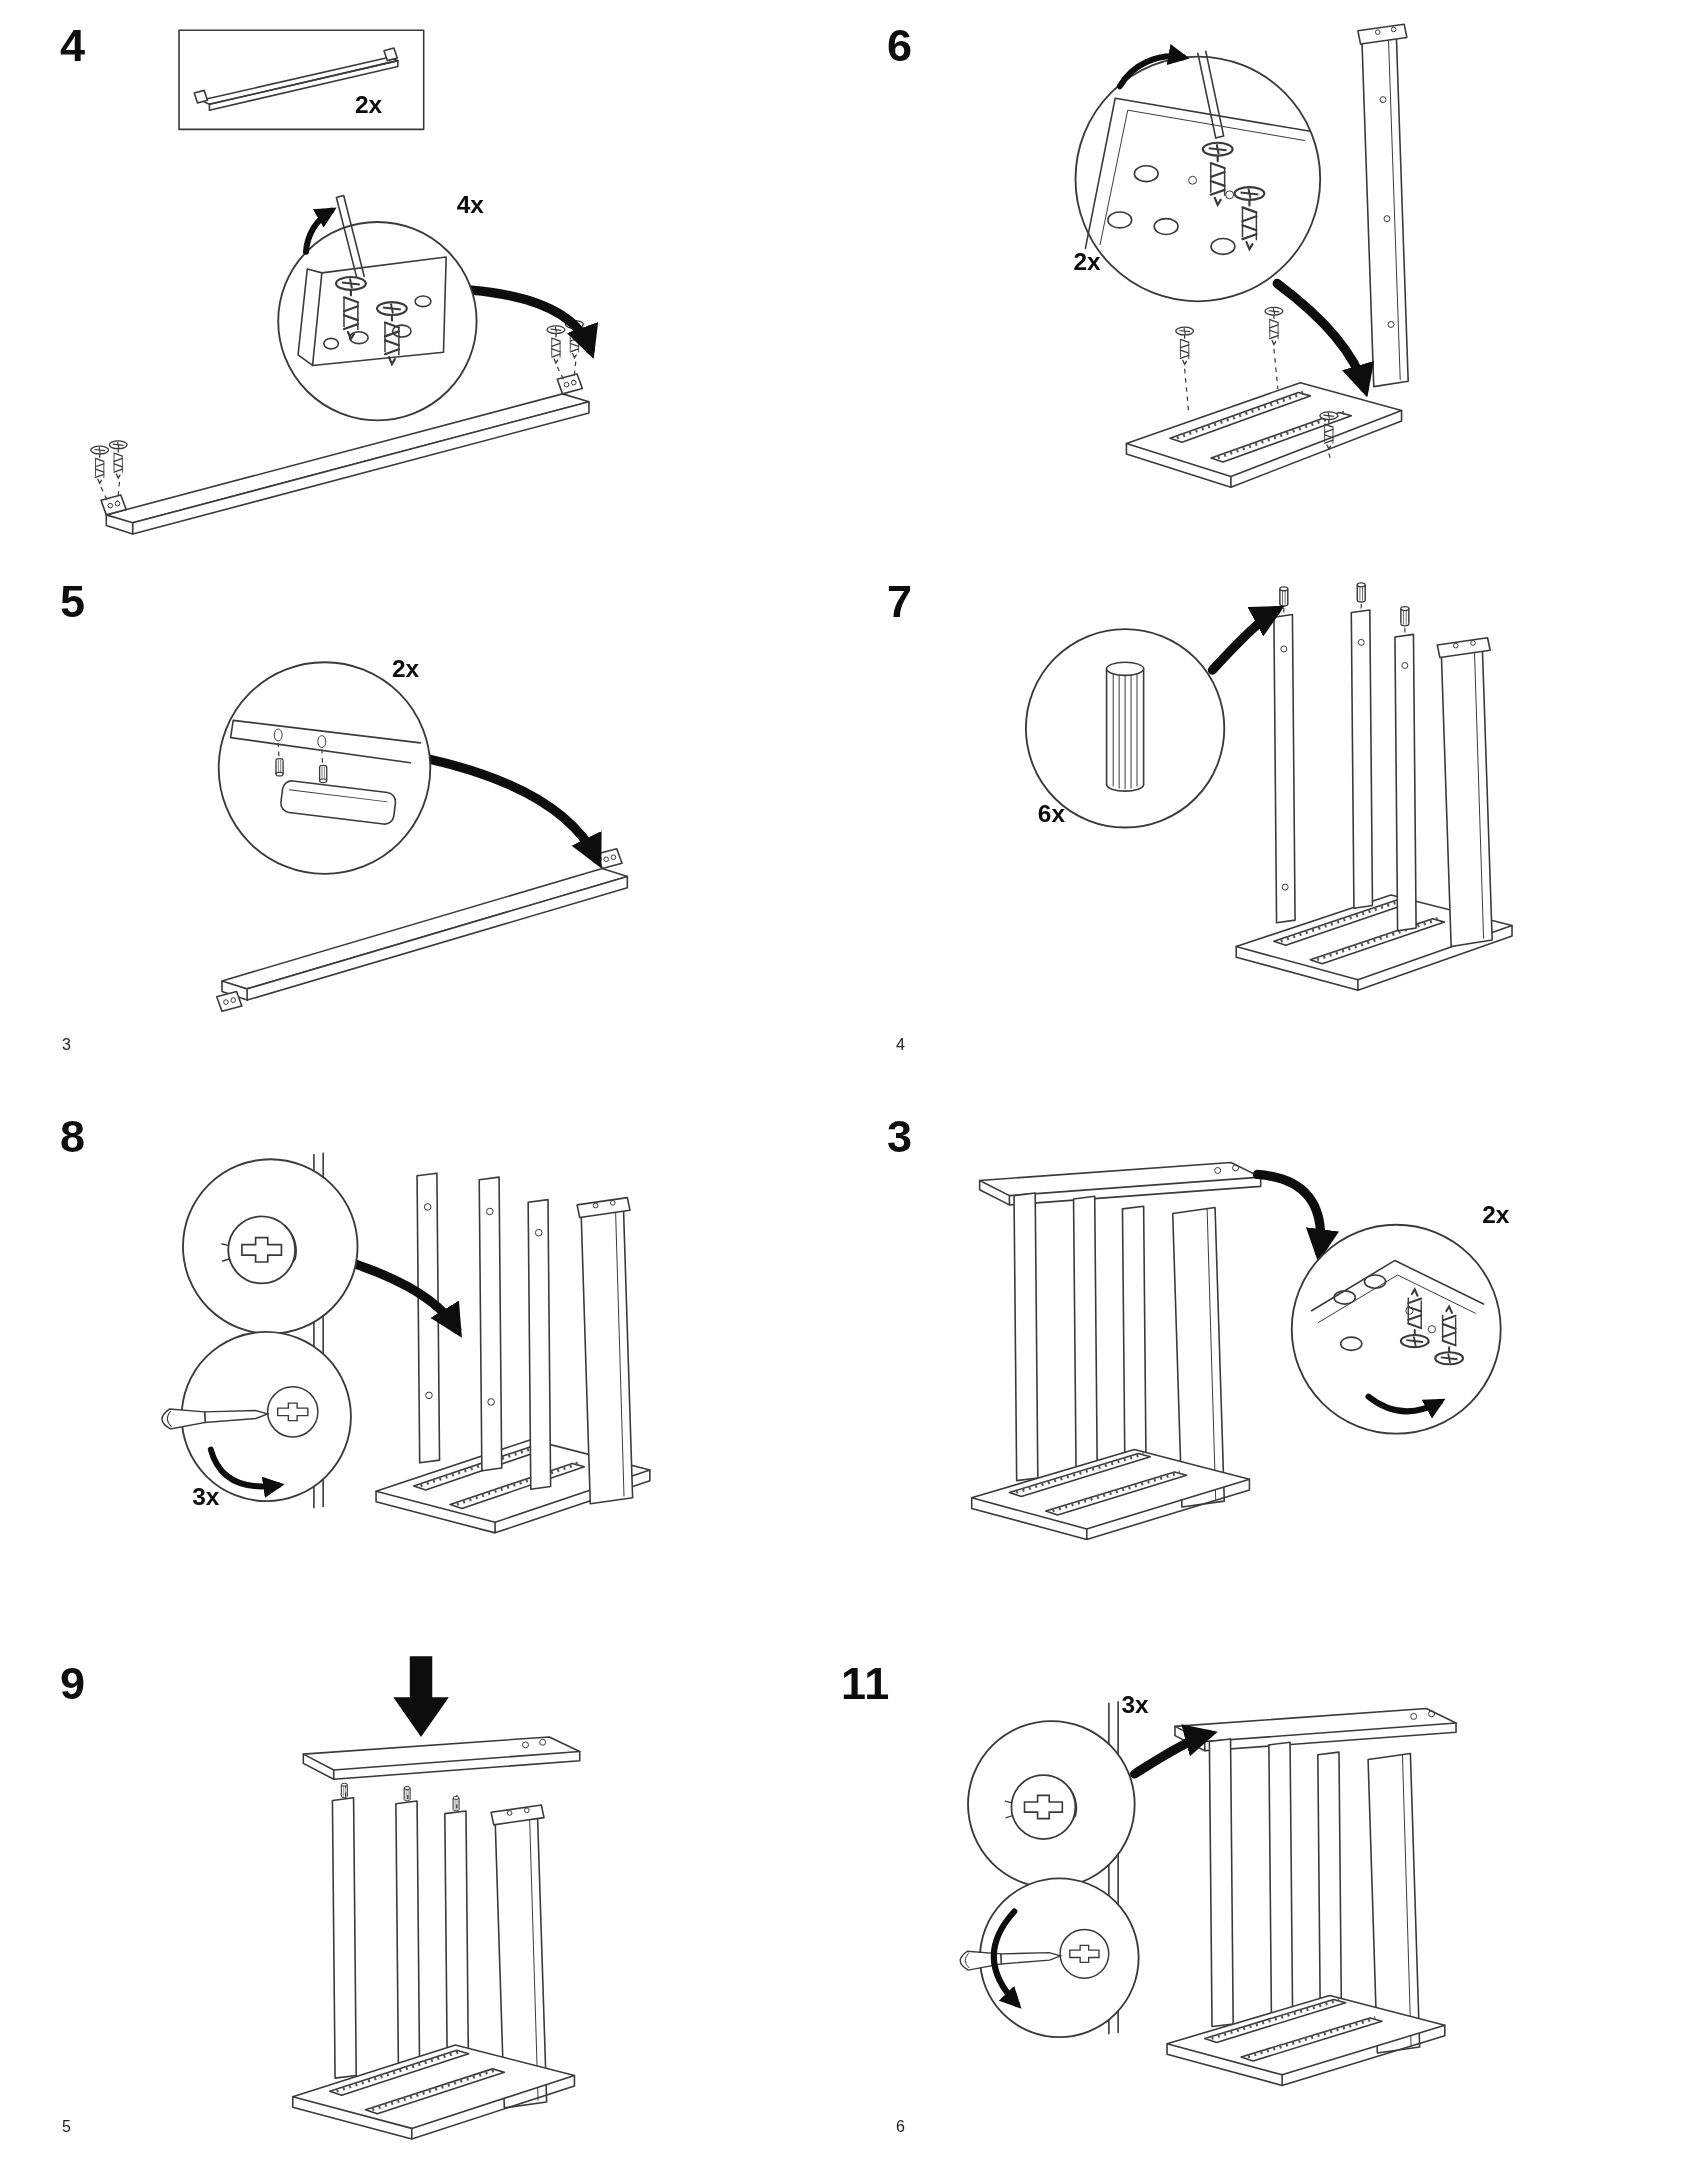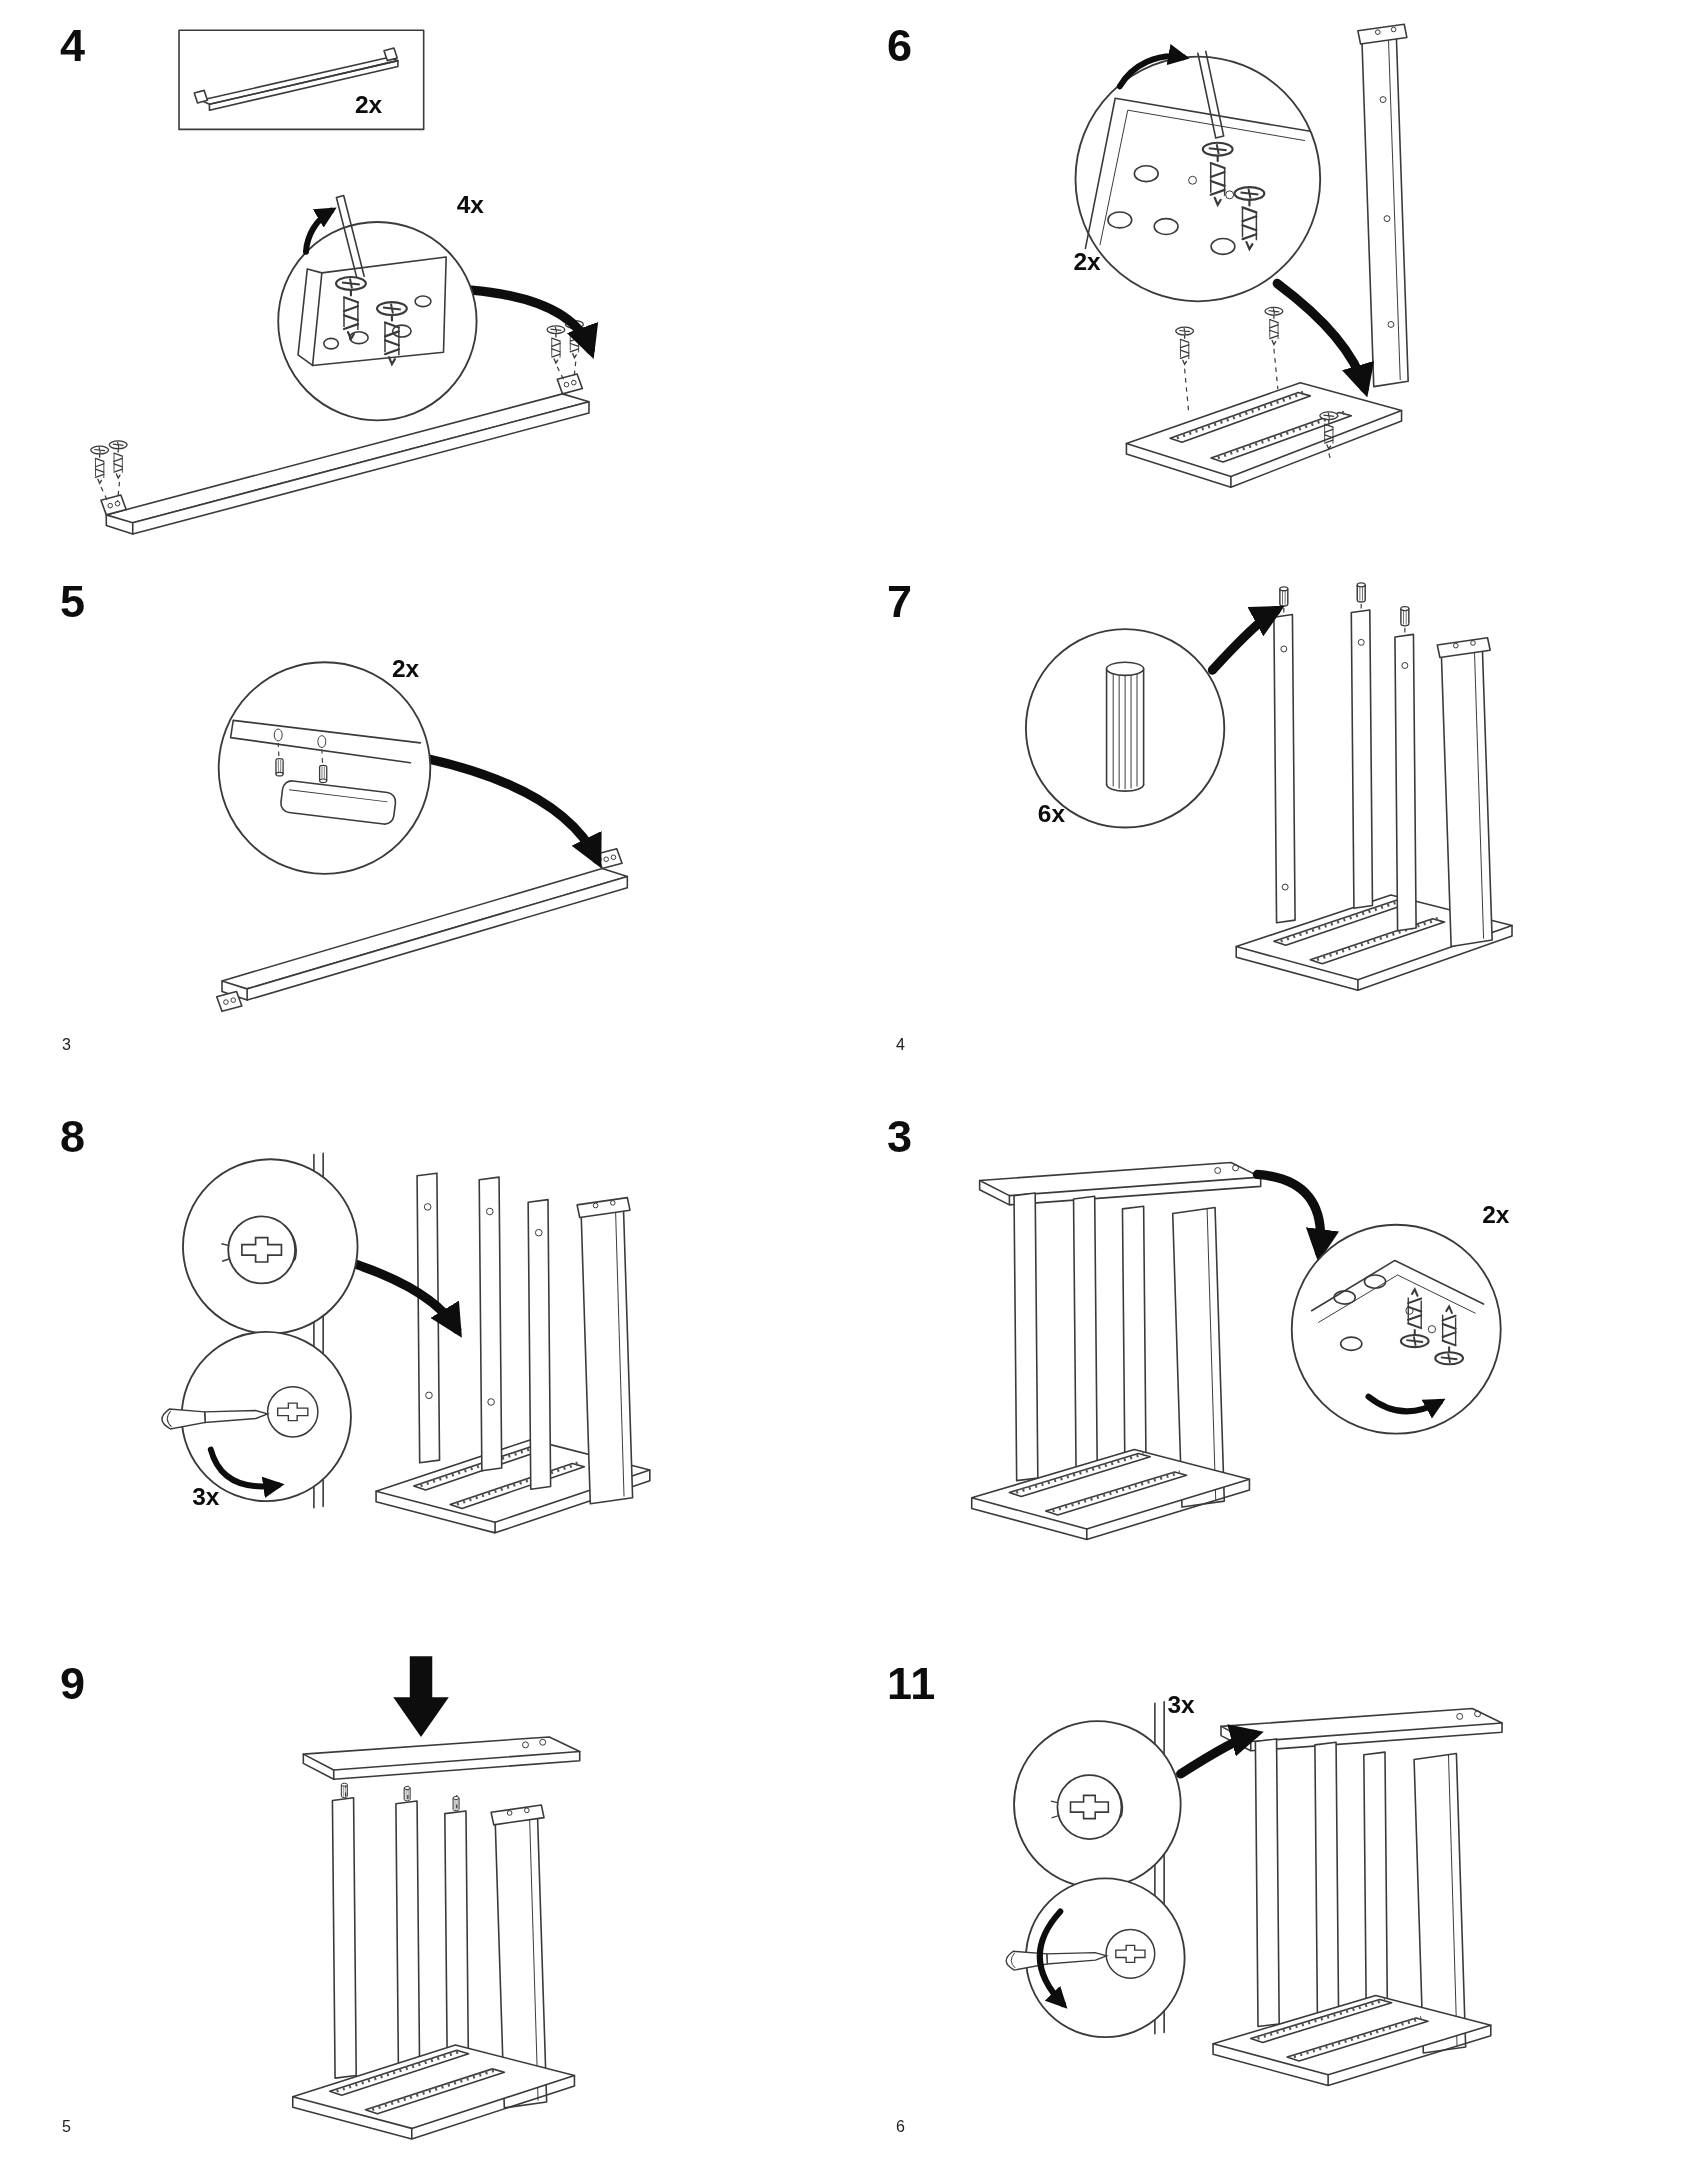--- a/index.html
+++ b/index.html
@@ -403,21 +403,21 @@
         <path class="teeth" d="M418,671 L608,610"></path>
       </g>
       <g>
         <path class="lnf" d="M462,700 L654,638 L672,643 L480,706 Z"></path>
         <path class="teeth" d="M472,699 L662,638"></path>
       </g>
     </g>
   </svg>
 </section>
 
-<section class="step" style="left:887px;top:1647px;width:668px;height:529px">
+<section class="step" style="left:841px;top:1647px;width:668px;height:529px">
   <div class="num" style="top:10.6px">11</div>
   <svg class="art" width="668" height="529" viewBox="0 0 1010 800">
     <path class="ln" d="M405,85 L405,585 M419,83 L419,583"></path>
     <g>
       <path class="lnf" d="M505,120 L885,93 L930,115 L550,143 Z"></path>
       <path class="ln" d="M505,120 L505,134 L550,157 L550,143 M550,157 L930,129 L930,115"></path>
       <circle cx="866" cy="105" r="4.5" class="thin"></circle>
         <circle cx="893" cy="101" r="4.5" class="thin"></circle>
     </g>
     <g>

